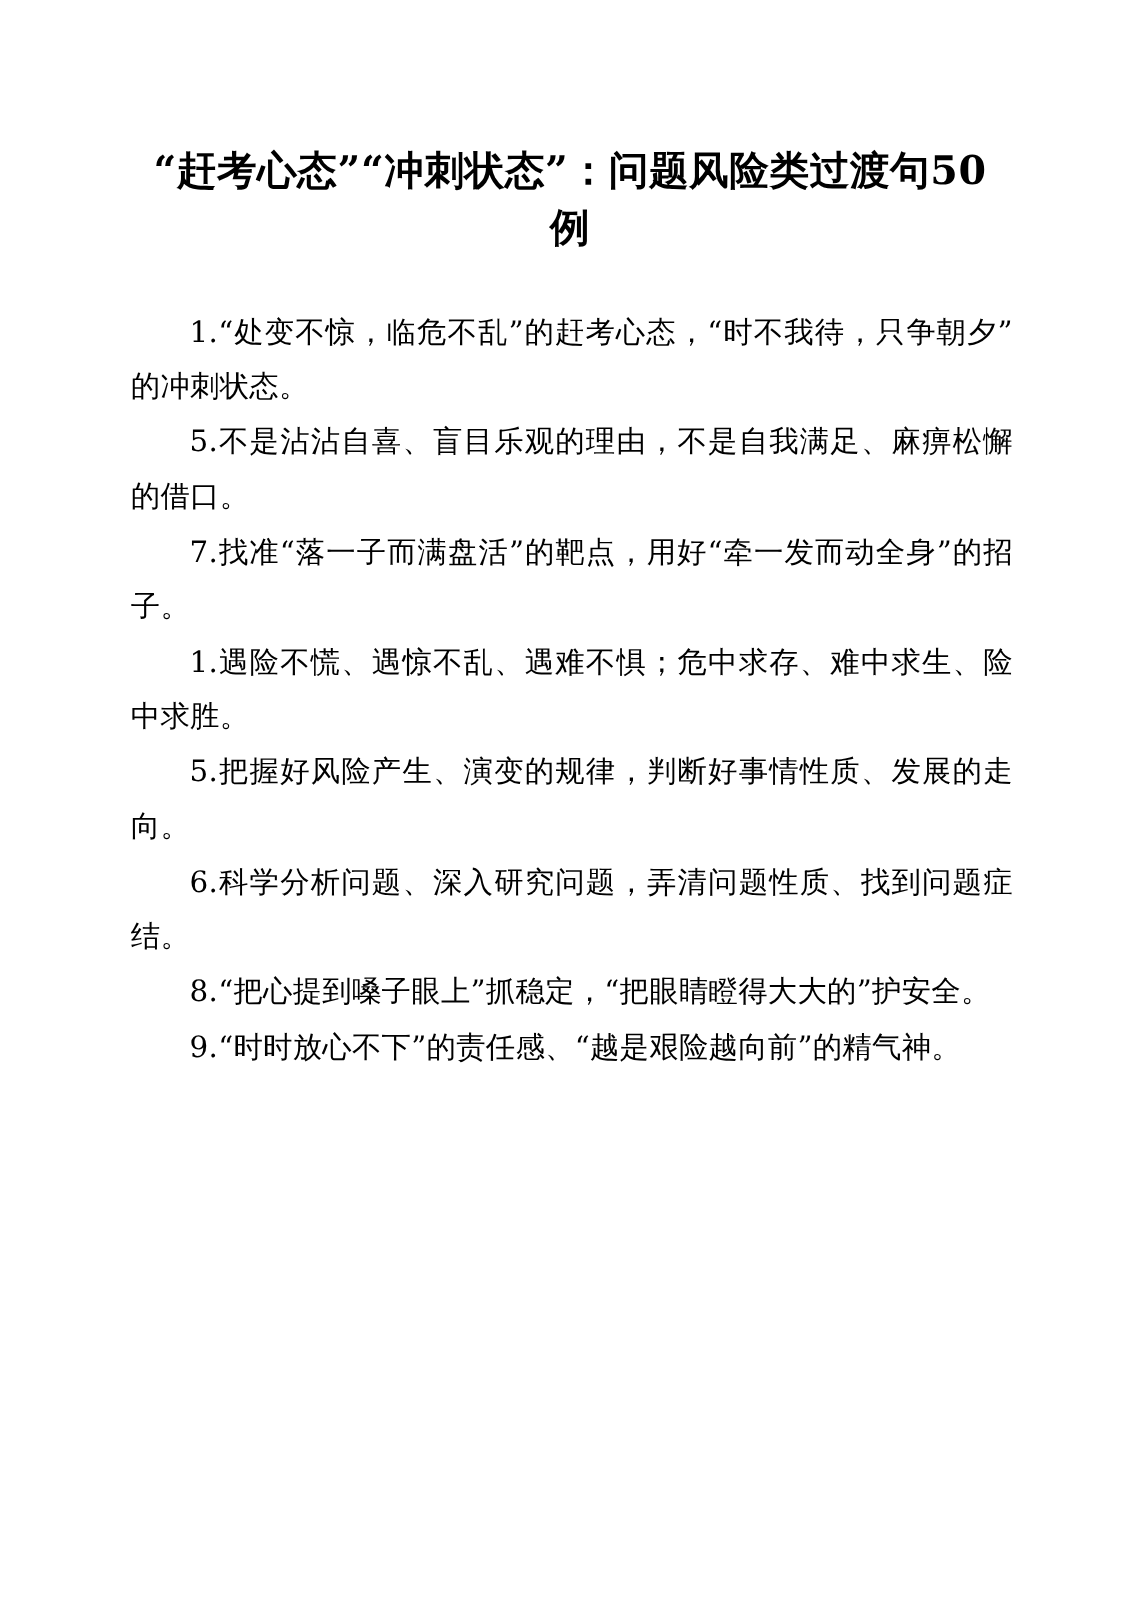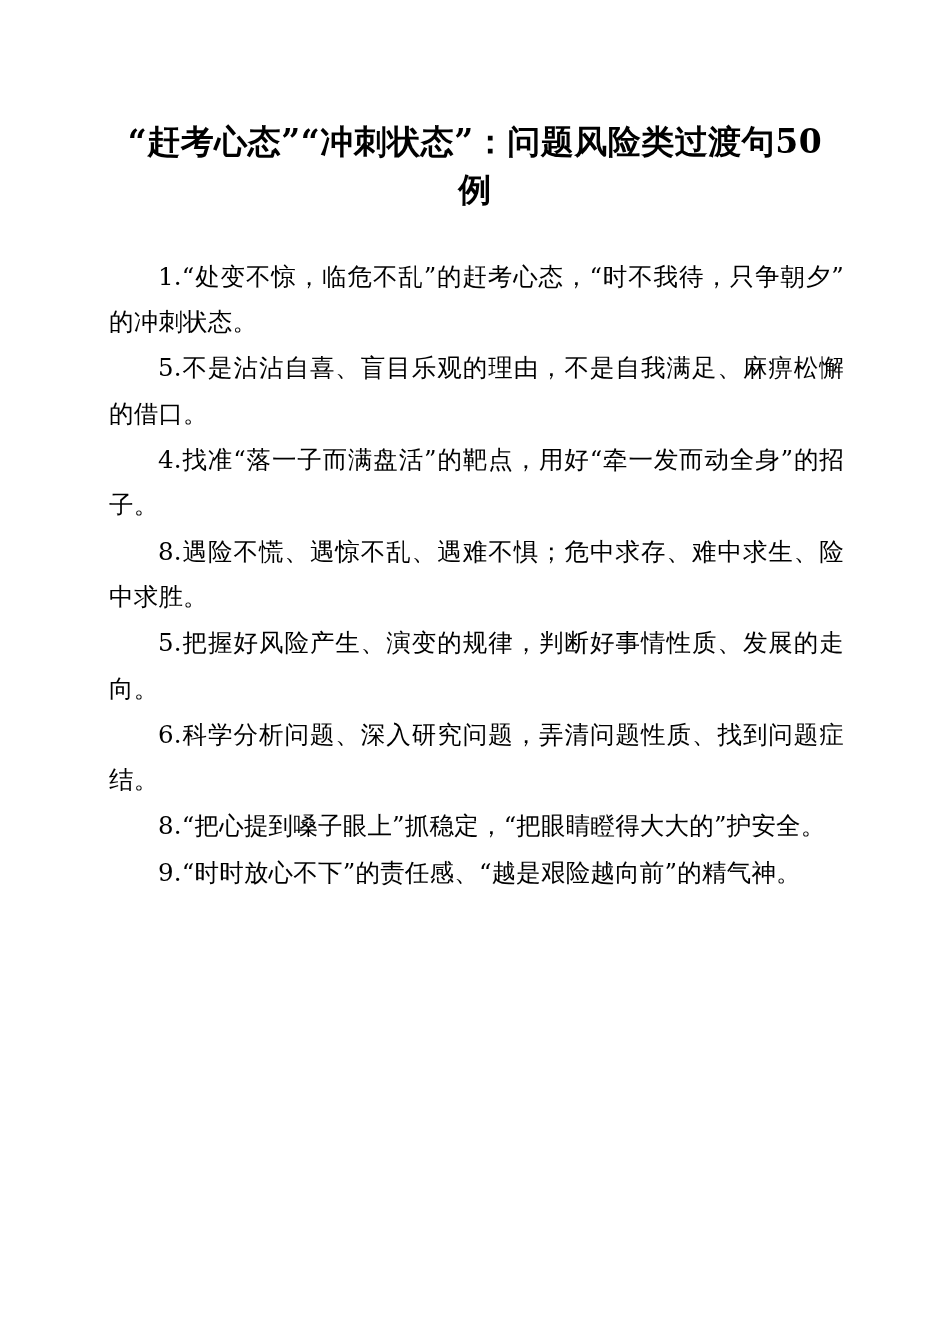--- a/index.html
+++ b/index.html
@@ -43,20 +43,20 @@
   }
 </style>
 </head>
 <body>
 
 <div class="page">
   <h1 class="doc-title">“赶考心态”“冲刺状态”：问题风险类过渡句50例</h1>
   <div class="body-text">
     <p class="para">1.“处变不惊，临危不乱”的赶考心态，“时不我待，只争朝夕”的冲刺状态。</p>
     <p class="para">5.不是沾沾自喜、盲目乐观的理由，不是自我满足、麻痹松懈的借口。</p>
-    <p class="para">4.找准“落一子而满盘活”的靶点，用好“牵一发而动全身”的招子。</p>
-    <p class="para">8.遇险不慌、遇惊不乱、遇难不惧；危中求存、难中求生、险中求胜。</p>
+    <p class="para">7.找准“落一子而满盘活”的靶点，用好“牵一发而动全身”的招子。</p>
+    <p class="para">1.遇险不慌、遇惊不乱、遇难不惧；危中求存、难中求生、险中求胜。</p>
     <p class="para">5.把握好风险产生、演变的规律，判断好事情性质、发展的走向。</p>
     <p class="para">6.科学分析问题、深入研究问题，弄清问题性质、找到问题症结。</p>
     <p class="para">8.“把心提到嗓子眼上”抓稳定，“把眼睛瞪得大大的”护安全。</p>
     <p class="para">9.“时时放心不下”的责任感、“越是艰险越向前”的精气神。</p>
   </div>
 </div>
 
 </body></html>

